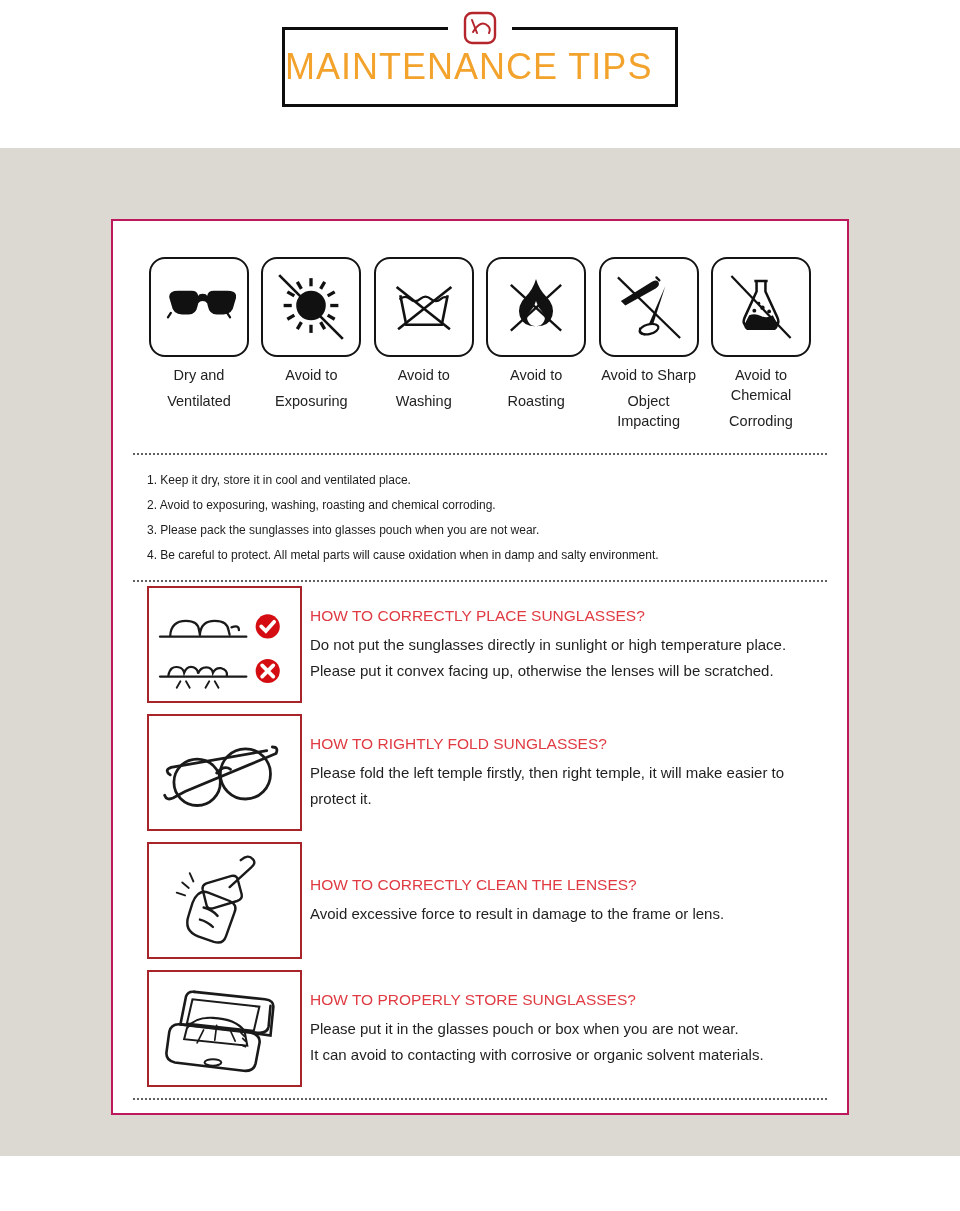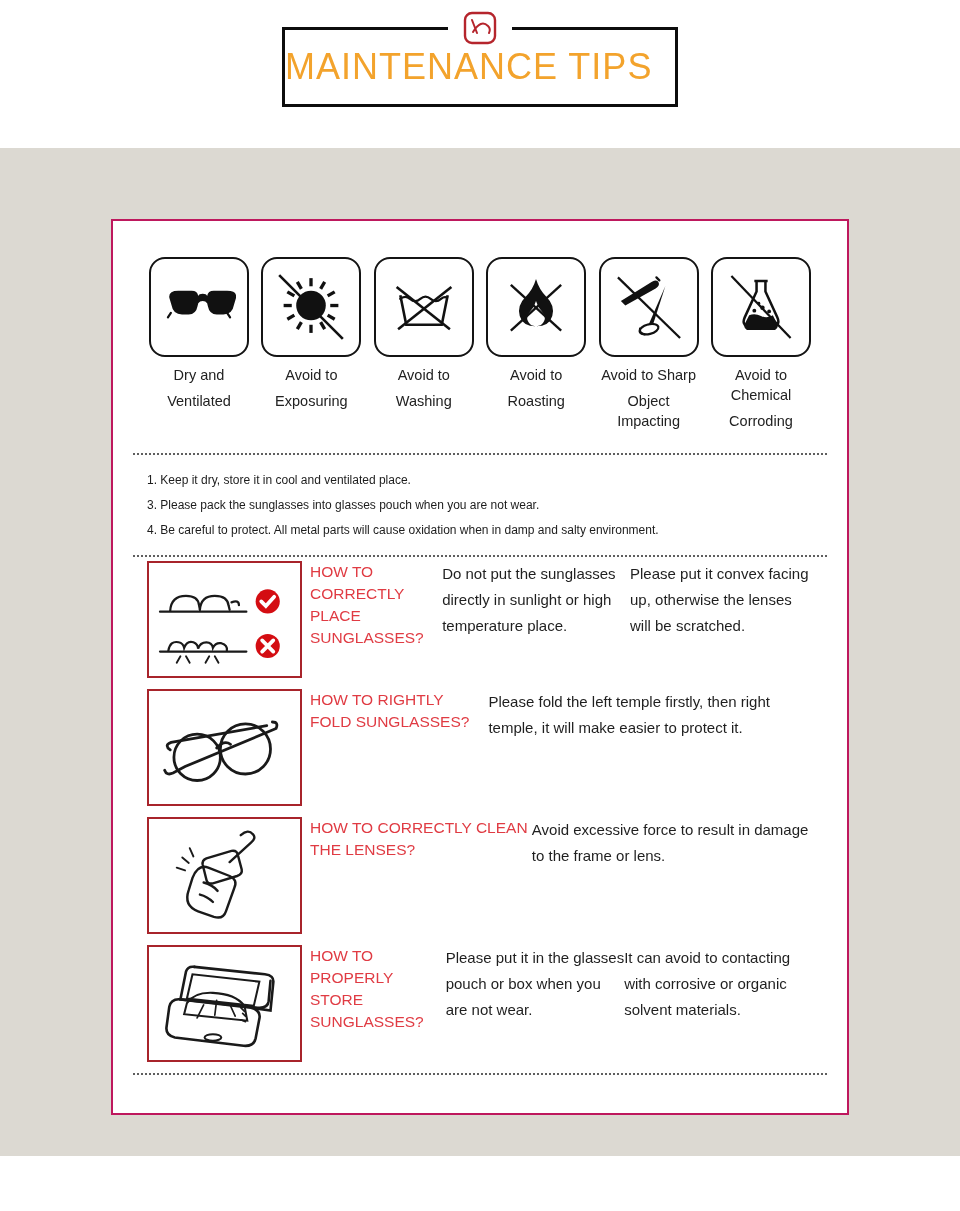--- a/index.html
+++ b/index.html
@@ -52,21 +52,21 @@
   .rule-line{font-size:12px;color:#1c1c1c;line-height:25px;}
   
   .sections{margin:4px 14px 0 14px;}
   .section{display:flex;margin-bottom:11px;}
   .fig-box{
     width:155px;height:117px;box-sizing:border-box;flex:none;
     border:2px solid #A8242B;background:#fff;
     display:flex;align-items:center;justify-content:center;
   }
   .sec-text{
-    flex:1;display:flex;flex-direction:row;justify-content:center;
+    flex:1;display:flex;flex-direction:column;justify-content:center;
     padding-left:8px;
   }
   .sec-title{font-size:15.5px;color:#E03B43;margin-bottom:5px;line-height:22px;}
   .sec-line{font-size:15px;color:#1f1f1f;line-height:26px;}
   
   .bottom-band{height:55px;background:#ffffff;}
   svg{display:block;}
 </style>
 </head>
 <body>
@@ -192,20 +192,21 @@
         <div class="icon-label l1">Avoid to Chemical</div>
         <div class="icon-label l2">Corroding</div>
       </div>
 
     </div>
 
     <div class="dotted-sep sep1"></div>
 
     <div class="rules">
       <div class="rule-line">1. Keep it dry, store it in cool and ventilated place.</div>
+      <div class="rule-line">2. Avoid to exposuring, washing, roasting and chemical corroding.</div>
       <div class="rule-line">3. Please pack the sunglasses into glasses pouch when you are not wear.</div>
       <div class="rule-line">4. Be careful to protect. All metal parts will cause oxidation when in damp and salty environment.</div>
     </div>
 
     <div class="dotted-sep sep2"></div>
 
     <div class="sections">
 
       <div class="section">
         <div class="fig-box">

